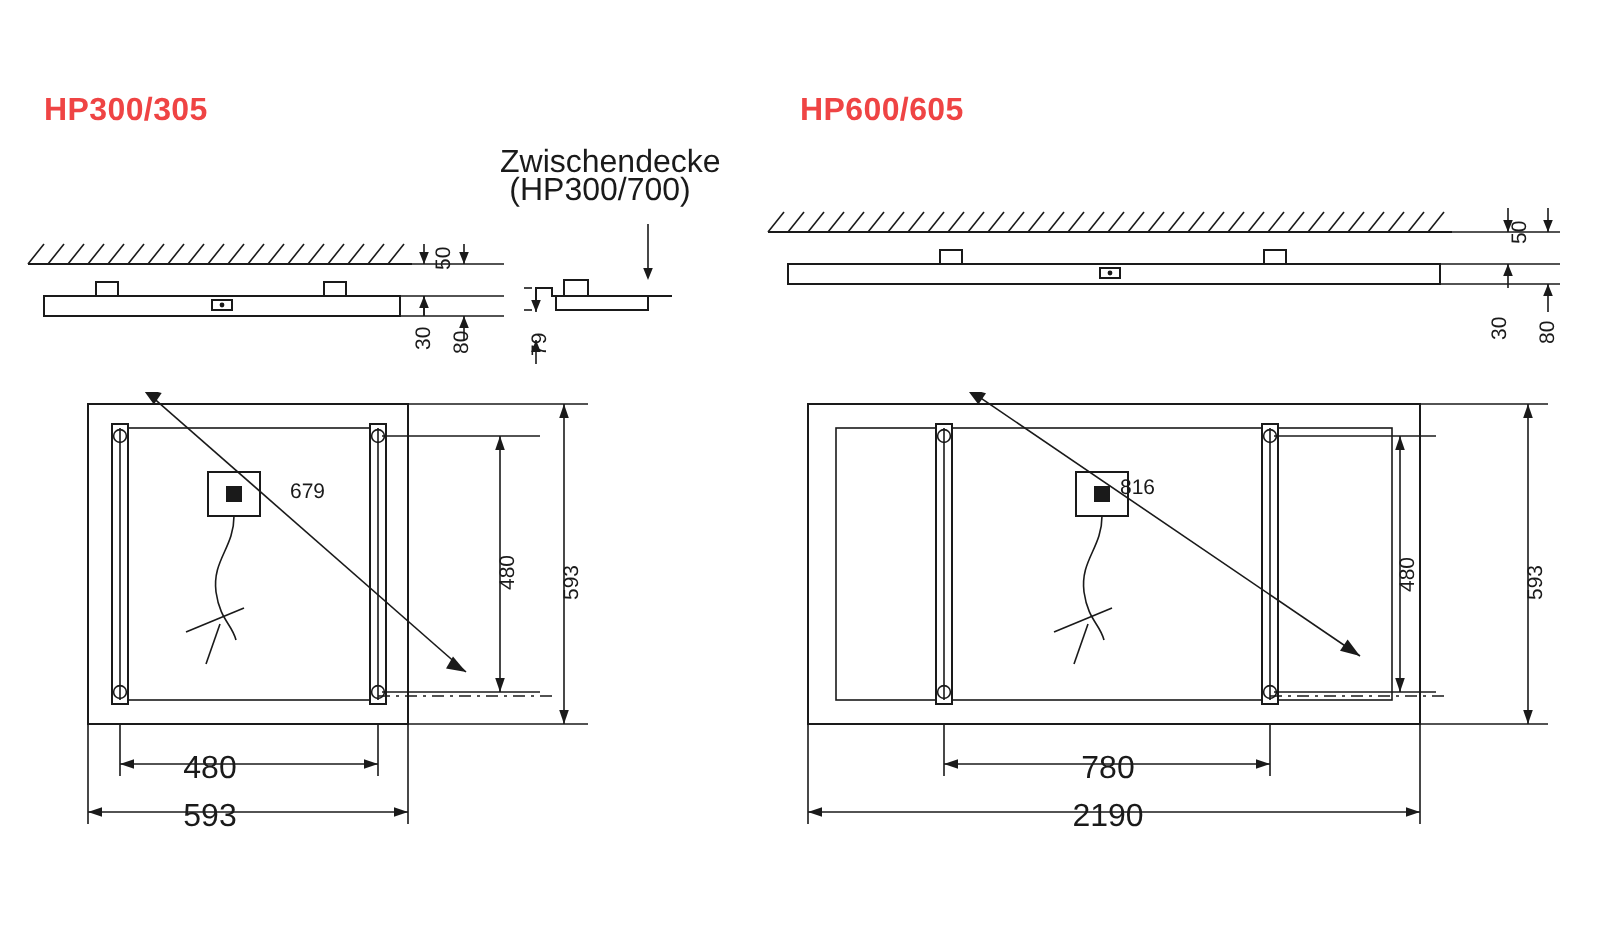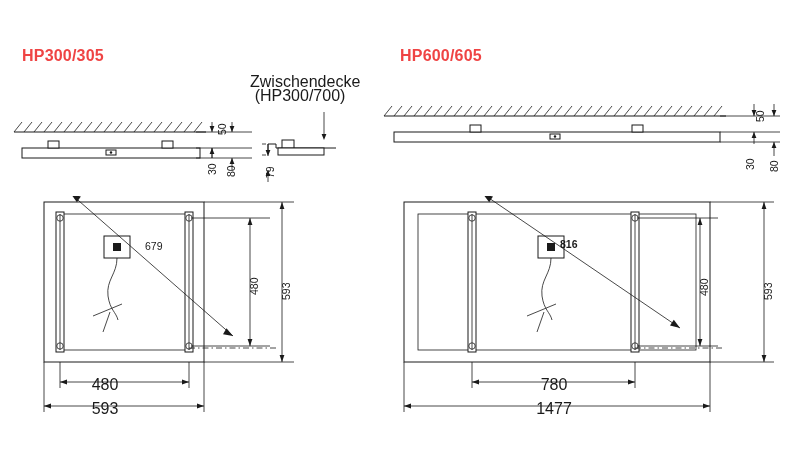--- a/index.html
+++ b/index.html
@@ -317,19 +317,19 @@
     <path class="fill-k" d="M312,22 l-2.4,7 l4.8,0 z"></path>
     <path class="fill-k" d="M312,150 l-2.4,-7 l4.8,0 z"></path>
 
     <line class="ln-thin" x1="376" y1="6" x2="376" y2="166"></line>
     <path class="fill-k" d="M376,6 l-2.4,7 l4.8,0 z"></path>
     <path class="fill-k" d="M376,166 l-2.4,-7 l4.8,0 z"></path>
 
     <line class="ln-dash" x1="247" y1="152" x2="336" y2="152"></line>
   </svg>
 
-  <div class="abs lbl" style="left:560px; top:238px;font-weight:bold;">816</div>
+  <div class="abs lbl" style="left:560px; top:238px;">816</div>
   <div class="abs vert" style="left:698px; top:296px;">480</div>
   <div class="abs vert" style="left:762px; top:300px;">593</div>
   <div class="abs lbl-c" style="left:524px; top:376px; width:60px;">780</div>
-  <div class="abs lbl-c" style="left:524px; top:400px; width:60px;">1477</div>
+  <div class="abs lbl-c" style="left:524px; top:400px; width:60px;">2190</div>
 
 </div>
 
 </body></html>

